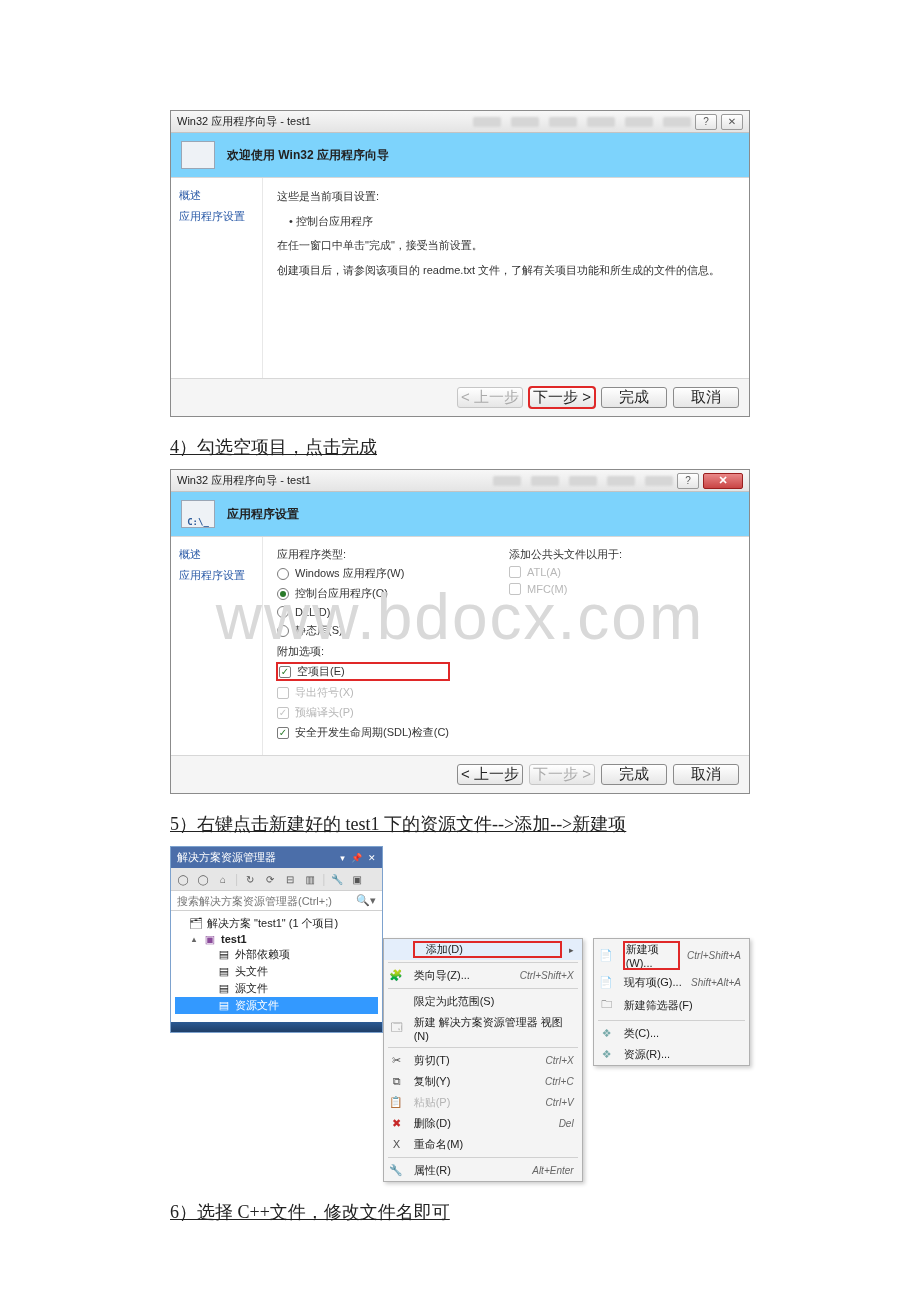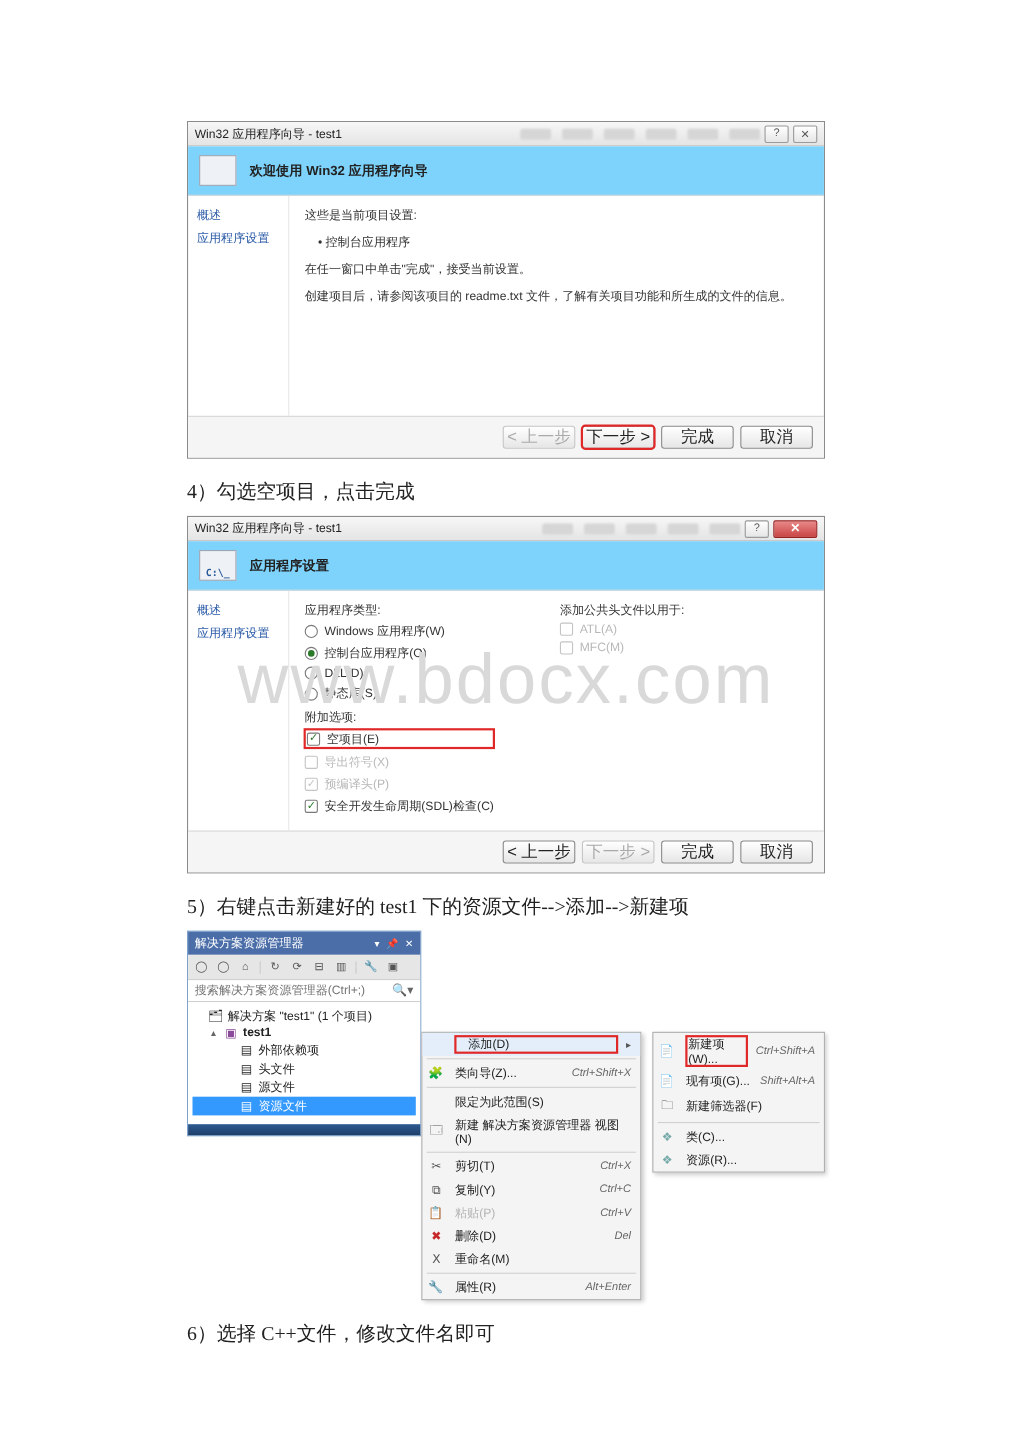--- a/index.html
+++ b/index.html
@@ -1,19 +1,19 @@
 <!DOCTYPE html>
 <html><head>
 <meta charset="utf-8">
 <style>
   * { box-sizing: border-box; margin: 0; padding: 0; }
   body { background: #fff; font-family: "Microsoft YaHei", SimSun, Arial, sans-serif; font-size: 12px; color: #222; width: 920px; }
   .page { padding: 40px 170px 60px 170px; position: relative; }
   .watermark { position: absolute; top: 580px; left: 0; right: 0; text-align: center; font-size: 64px; color: #d9d9d9; font-family: Arial, sans-serif; letter-spacing: 2px; pointer-events: none; z-index: 5; font-weight: 400; }
-  .caption { font-size: 18px; font-family: SimSun, serif; margin: 18px 0 10px 0; }
+  .caption { font-size: 18px; font-family: SimSun, serif; margin: 18px 0 10px 0; text-decoration: underline; }
 
   
   .win { border: 1px solid #8b8b8b; background: #fff; margin-top: 70px; position: relative; z-index: 2; }
   .win .titlebar { height: 22px; background: linear-gradient(#f7f7f7,#e4e4e4); border-bottom: 1px solid #c3c3c3; display: flex; align-items: center; padding: 0 6px; font-size: 11px; }
   .titlebar .spacer { flex: 1; }
   .tb-blur { width: 28px; height: 10px; background: #d6d6d6; border-radius: 2px; margin-left: 10px; filter: blur(1px); }
   .tb-btn { width: 22px; height: 16px; border: 1px solid #9a9a9a; border-radius: 2px; background: linear-gradient(#fff,#e6e6e6); margin-left: 4px; display: flex; align-items: center; justify-content: center; font-size: 10px; color: #555; }
   .tb-close-red { width: 40px; height: 16px; border: 1px solid #9a1f1f; background: linear-gradient(#e98888,#c94545); color:#fff; border-radius: 2px; margin-left: 4px; display:flex;align-items:center;justify-content:center;font-weight:bold; }
 
   .win .header { display: flex; align-items: center; padding: 8px 10px; border-bottom: 1px solid #d7d7d7; background: #7dd3fc; }

